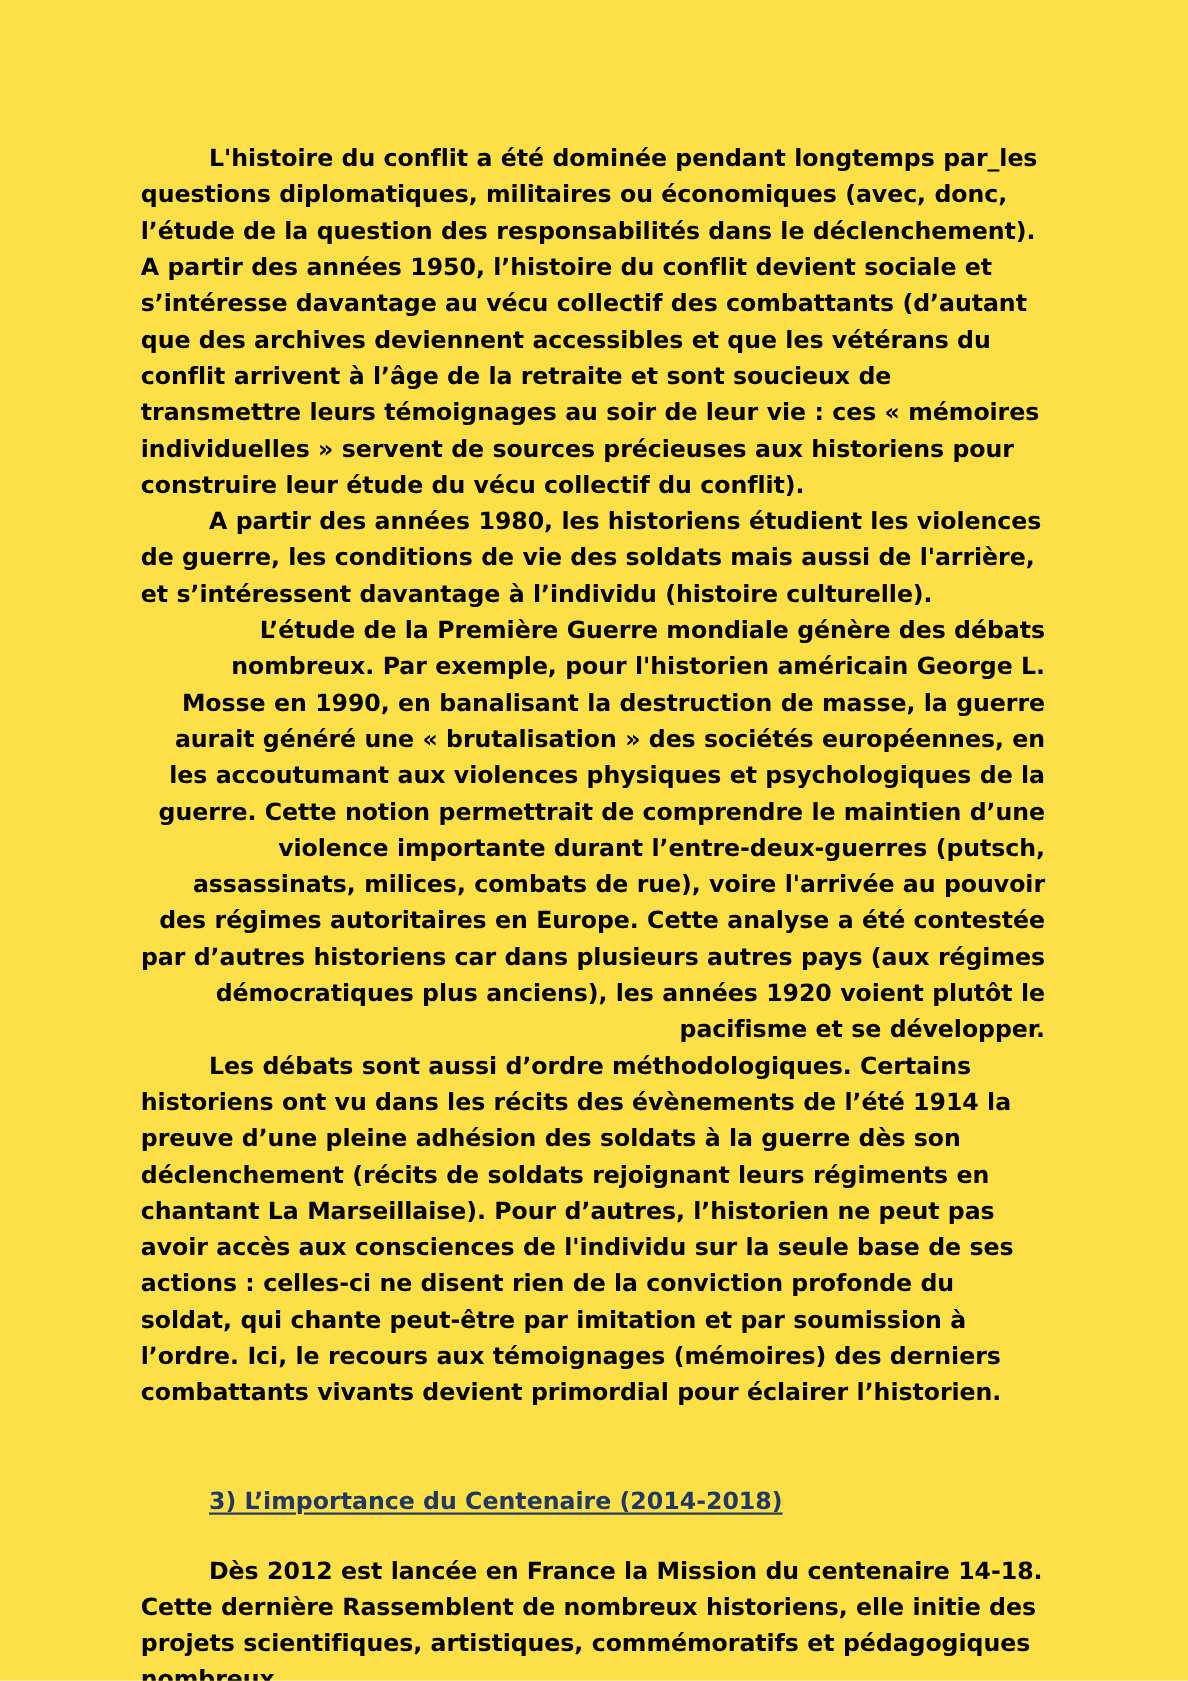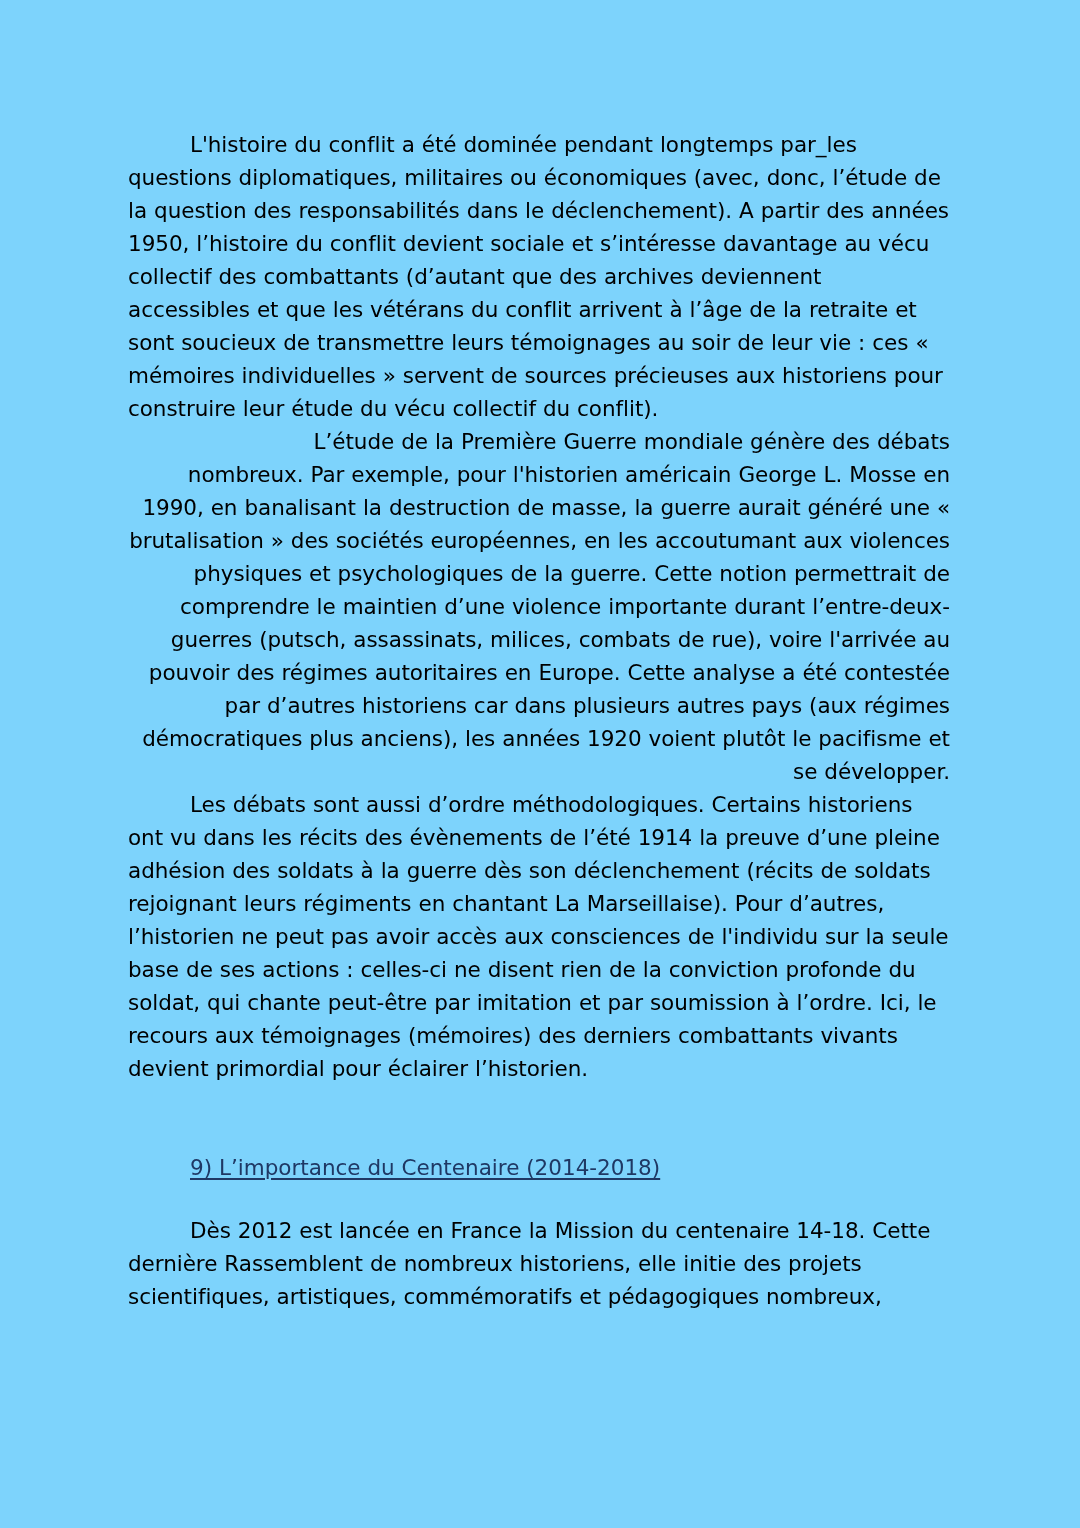--- a/index.html
+++ b/index.html
@@ -11,23 +11,24 @@
     width: 1080px;
     height: 1528px;
     font-family: "DejaVu Sans", sans-serif;
     color: #000000;
     -webkit-font-smoothing: antialiased;
   }
   .page {
     position: relative;
     width: 1080px;
     height: 1528px;
-    background: #7dd3fc;
+    background: #fde047;
     box-sizing: border-box;
     padding: 128px 130px 0 128px;
+    font-weight: bold;
   }
   .doc-body {
     width: 822px;
   }
   p.para {
     margin: 0;
     font-size: 21.5px;
     line-height: 33px;
     letter-spacing: -0.05px;
     text-align: left;
@@ -62,30 +63,31 @@
   }
 </style>
 </head>
 <body>
 
 <div class="page">
   <div class="doc-body">
 
     <p class="para">L'histoire du conflit a été dominée pendant longtemps par_les questions diplomatiques, militaires ou économiques (avec, donc, l’étude de la question des responsabilités dans le déclenchement). A partir des années 1950, l’histoire du conflit devient sociale et s’intéresse davantage au vécu collectif des combattants (d’autant que des archives deviennent accessibles et que les vétérans du conflit arrivent à l’âge de la retraite et sont soucieux de transmettre leurs témoignages au soir de leur vie : ces « mémoires individuelles » servent de sources précieuses aux historiens pour construire leur étude du vécu collectif du conflit).</p>
 
+    <p class="para">A partir des années 1980, les historiens étudient les violences de guerre, les conditions de vie des soldats mais aussi de l'arrière, et s’intéressent davantage à l’individu (histoire culturelle).</p>
 
 
     <p class="para wide-indent"> L’étude de la Première Guerre mondiale génère des débats nombreux. Par exemple, pour l'historien américain George L. Mosse en 1990, en banalisant la destruction de masse, la guerre aurait généré une « brutalisation » des sociétés européennes, en les accoutumant aux violences physiques et psychologiques de la guerre. Cette notion permettrait de comprendre le maintien d’une violence importante durant l’entre-deux-guerres (putsch, assassinats, milices, combats de rue), voire l'arrivée au pouvoir des régimes autoritaires en Europe. Cette analyse a été contestée par d’autres historiens car dans plusieurs autres pays (aux régimes démocratiques plus anciens), les années 1920 voient plutôt le pacifisme et se développer.</p>
 
     <p class="para">Les débats sont aussi d’ordre méthodologiques. Certains historiens ont vu dans les récits des évènements de l’été 1914 la preuve d’une pleine adhésion des soldats à la guerre dès son déclenchement (récits de soldats rejoignant leurs régiments en chantant La Marseillaise). Pour d’autres, l’historien ne peut pas avoir accès aux consciences de l'individu sur la seule base de ses actions : celles-ci ne disent rien de la conviction profonde du soldat, qui chante peut-être par imitation et par soumission à l’ordre. Ici, le recours aux témoignages (mémoires) des derniers combattants vivants devient primordial pour éclairer l’historien.</p>
 
     <div class="spacer-line"></div>
 
     <div class="heading-block">
-      <span class="heading-link">9) L’importance du Centenaire (2014-2018)</span>
+      <span class="heading-link">3) L’importance du Centenaire (2014-2018)</span>
     </div>
 
     <div class="spacer-half"></div>
 
     <p class="para">Dès 2012 est lancée en France la Mission du centenaire 14-18. Cette dernière Rassemblent de nombreux historiens, elle initie des projets scientifiques, artistiques, commémoratifs et pédagogiques nombreux,</p>
 
   </div>
 </div>
 
 </body></html>

